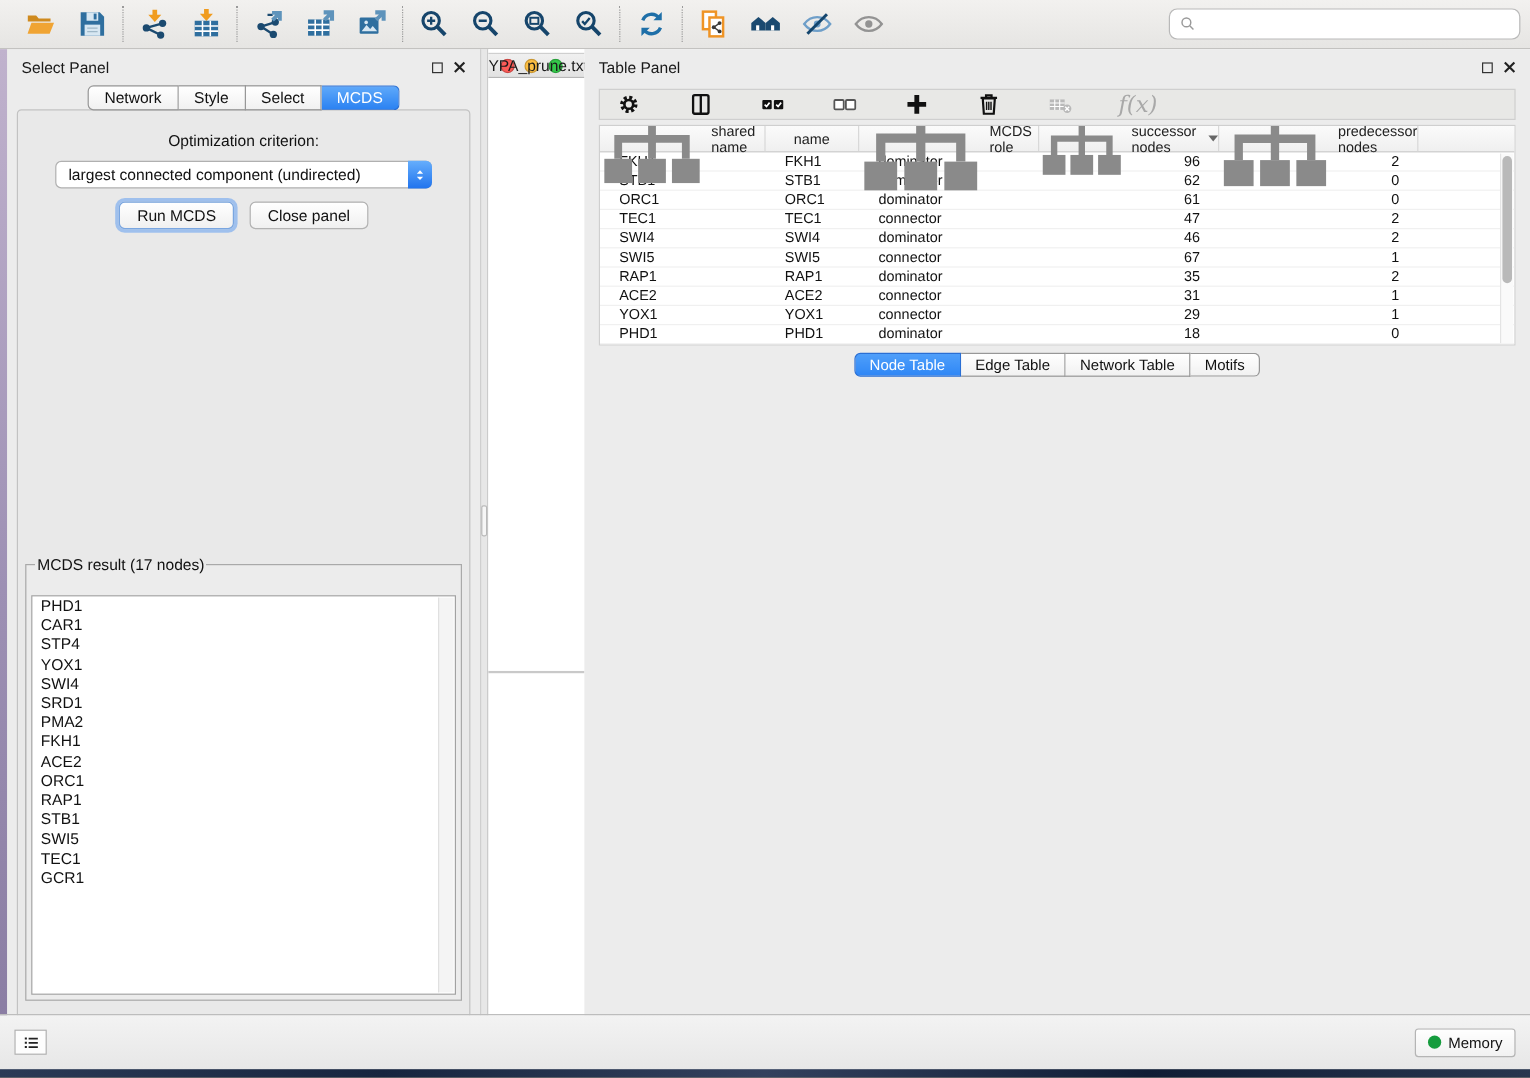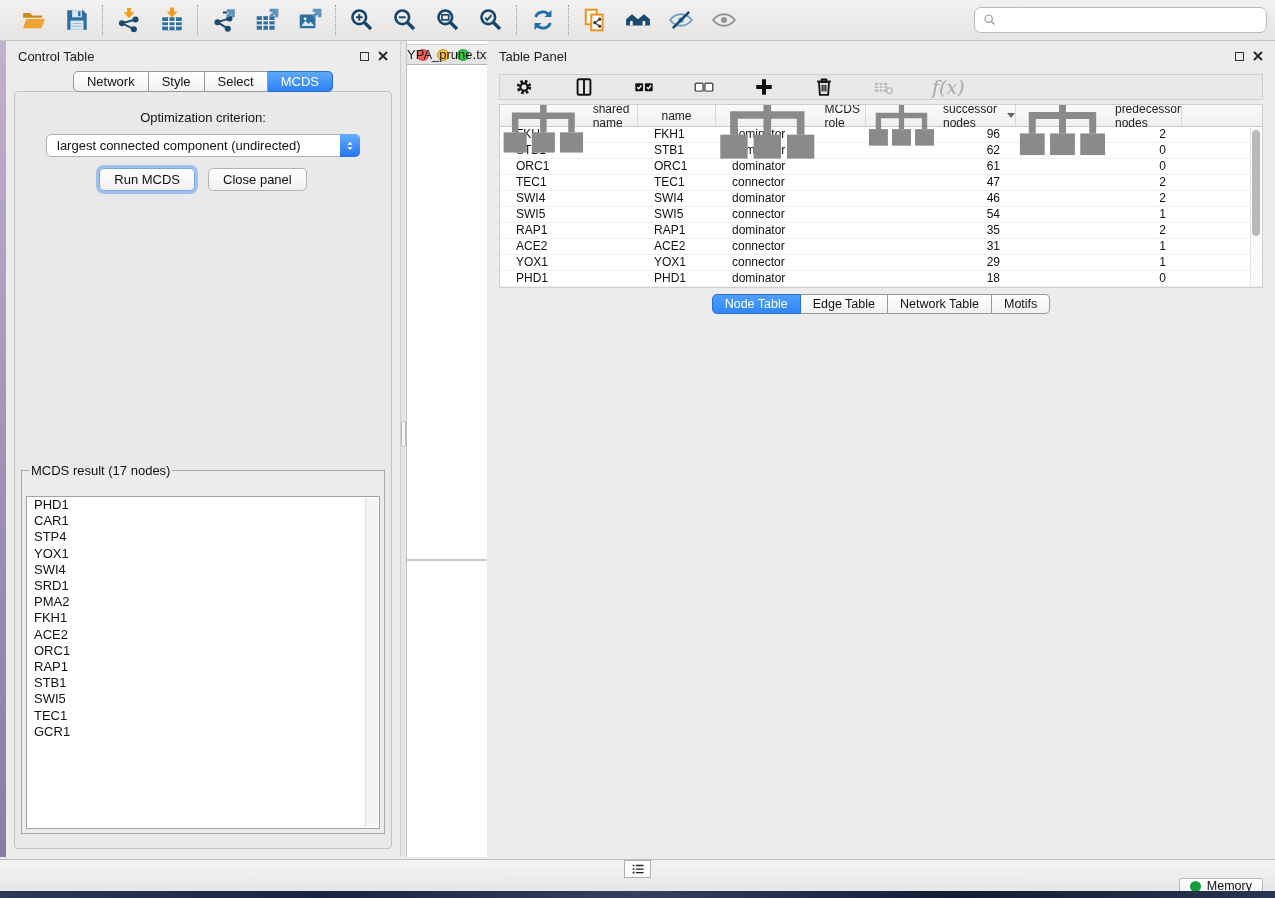--- a/index.html
+++ b/index.html
@@ -97,23 +97,23 @@
   .td.l { text-align:left; padding-left:16px; }
   .td.r { text-align:right; padding-right:16px; }
   .tbl-vscroll { position:absolute; top:23px; bottom:1px; right:1px; width:11px; background:#fafafa; border-left:1px solid #e4e4e4; }
   .tbl-vscroll .thumb { position:absolute; top:2px; left:1px; width:8px; height:106px; background:#b9b9b9; border-radius:4px; }
 
   .tbl-tabs { display:flex; justify-content:center; margin-top:6px; height:20px; }
   .tbl-tabs .seg-tab { height:20px; line-height:19px; font-size:12.5px; padding:0 12px; }
   .tbl-tabs .seg-tab.active { background:linear-gradient(#4f9ffa,#2f87f6); }
 
   
-  .statusbar { position:absolute; left:0; right:0; bottom:7px; height:32px;
+  .statusbar { position:absolute; left:0; right:0; bottom:7px; height:46px;
                background:linear-gradient(#f3f3f3,#e7e7e7); border-top:1px solid #bdbdbd;
-               display:flex; align-items:center; padding:0 12px;flex-direction:column; }
+               display:flex; align-items:center; padding:0 12px; }
   .status-left-btn { width:27px; height:21px; background:#fdfdfd; border:1px solid #b0b0b0;
                      display:flex; align-items:center; justify-content:center; }
   .status-left-btn svg { width:16px; height:16px; }
   .memory-btn { margin-left:auto; height:24px; padding:0 10px; background:linear-gradient(#fff,#f1f1f1);
                 border:1px solid #b5b5b5; border-radius:3px; display:flex; align-items:center; gap:6px;
                 font-size:12.5px; color:#111; }
   .memory-dot { width:11px; height:11px; border-radius:50%; background:#169c3e; }
   .wall-bottom { position:absolute; left:0; right:0; bottom:0; height:7px;
                  background:linear-gradient(90deg,#2b3a56,#17253f 25%,#33415e 50%,#101d35 75%,#28364f); }
 </style>
@@ -271,21 +271,21 @@
         </svg>
       <input type="text" value="" placeholder="" style="">
     </div>
   </div>
 
   <div class="main">
     <div class="wall-left"></div>
 
     <div class="control-panel">
       <div class="panel-titlebar">
-        <span>Control Table</span>
+        <span>Select Panel</span>
         <span class="spacer"></span>
         <span class="win-btns">
           <span class="win-float"></span>
           <span class="win-close">
               <svg viewBox="0 0 10 10">
                 <path d="M1 1l8 8M9 1l-8 8" stroke="#222" stroke-width="1.8"></path>
               </svg>
             </span>
         </span>
       </div>
@@ -765,21 +765,21 @@
                 <div class="td l" style="width: 138px;">SWI4</div>
                 <div class="td l" style="width: 78px;">SWI4</div>
                 <div class="td l" style="width: 150px;">dominator</div>
                 <div class="td r" style="width: 150px;">46</div>
                 <div class="td r" style="width: 166px;">2</div>
               </div>
               <div class="tbl-row">
                 <div class="td l" style="width: 138px;">SWI5</div>
                 <div class="td l" style="width: 78px;">SWI5</div>
                 <div class="td l" style="width: 150px;">connector</div>
-                <div class="td r" style="width: 150px;">54</div>
+                <div class="td r" style="width: 150px;">67</div>
                 <div class="td r" style="width: 166px;">1</div>
               </div>
               <div class="tbl-row">
                 <div class="td l" style="width: 138px;">RAP1</div>
                 <div class="td l" style="width: 78px;">RAP1</div>
                 <div class="td l" style="width: 150px;">dominator</div>
                 <div class="td r" style="width: 150px;">35</div>
                 <div class="td r" style="width: 166px;">2</div>
               </div>
               <div class="tbl-row">

